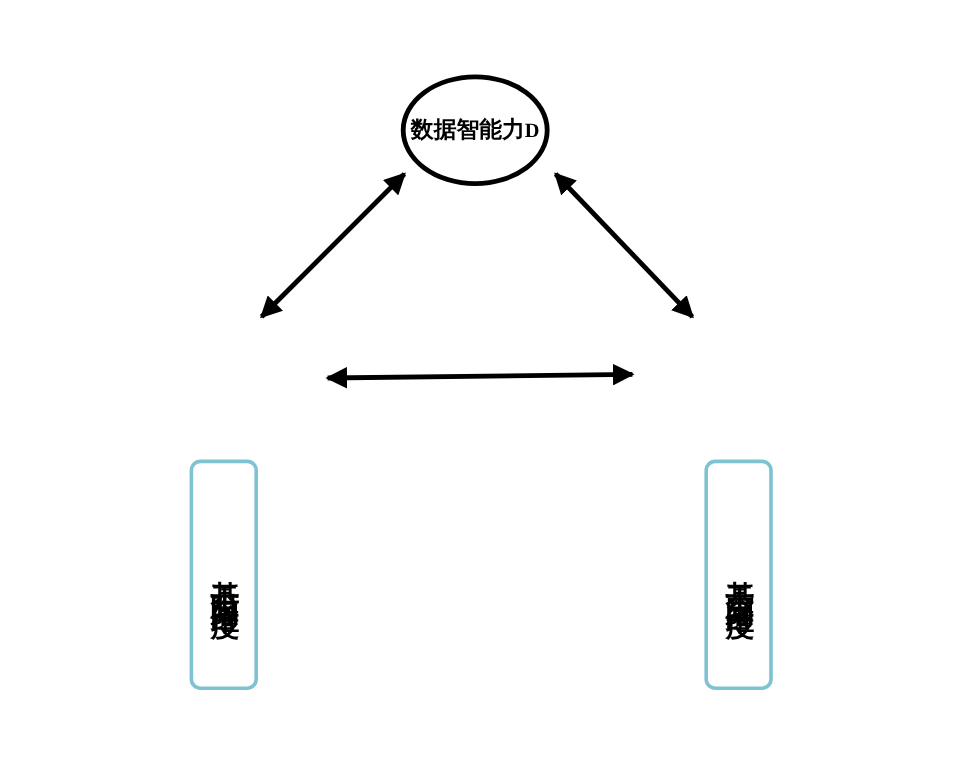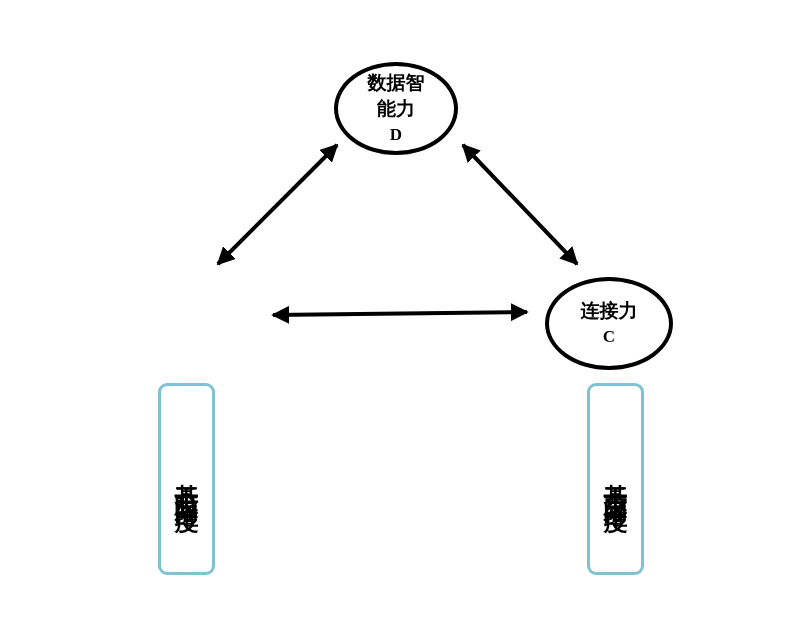--- a/index.html
+++ b/index.html
@@ -29,21 +29,21 @@
     stroke-width: 4;
   }
   .arrows marker path { fill: var(--arrow); }
 
   .node {
     position: absolute;
     border: 4px solid var(--stroke);
     border-radius: 50%;
     background: var(--bg);
     display: flex;
-    flex-direction: column;
+    flex-direction: row;
     align-items: center;
     justify-content: center;
     text-align: right;
     color: var(--text);
     font-weight: bold;
     font-size: 19px;
     line-height: 26px;
   }
   .node-top   { left: 334px; top: 62px;  width: 124px; height: 93px; }
   .node-left  { left: 131px; top: 277px; width: 128px; height: 93px; }
@@ -94,24 +94,20 @@
     <line x1="273" y1="315" x2="527" y2="312" marker-start="url(#arrowhead)" marker-end="url(#arrowhead)"></line>
   </svg>
 
   <div class="node node-top">
     <span class="node-line">数据智</span>
     <span class="node-line">能力</span>
     <span class="node-letter">D</span>
   </div>
 
 
-  <div class="node node-right">
-    <span class="node-line">连接力</span>
-    <span class="node-letter">C</span>
-  </div>
 
   <div class="dim-box dim-box-left">
     <span class="dim-text">基于时间维度</span>
   </div>
 
   <div class="dim-box dim-box-right">
     <span class="dim-text">基于空间维度</span>
   </div>
 
 </div>

